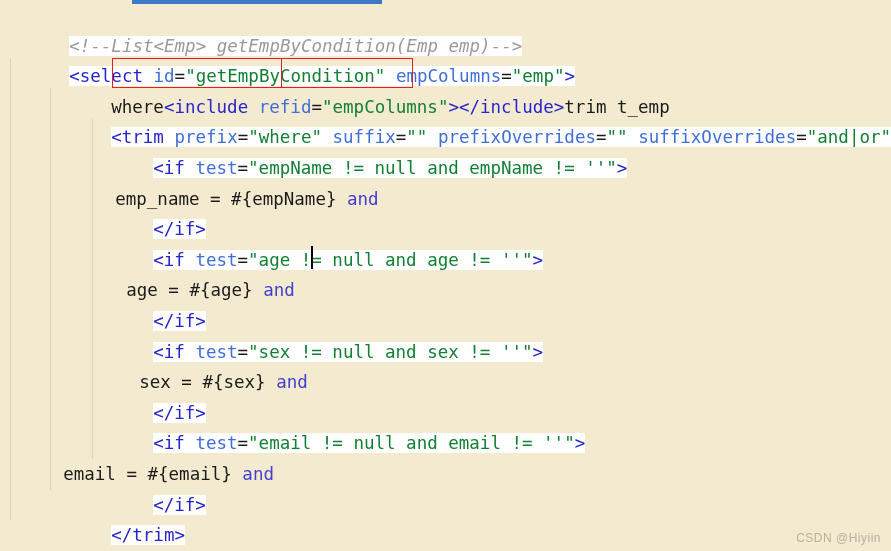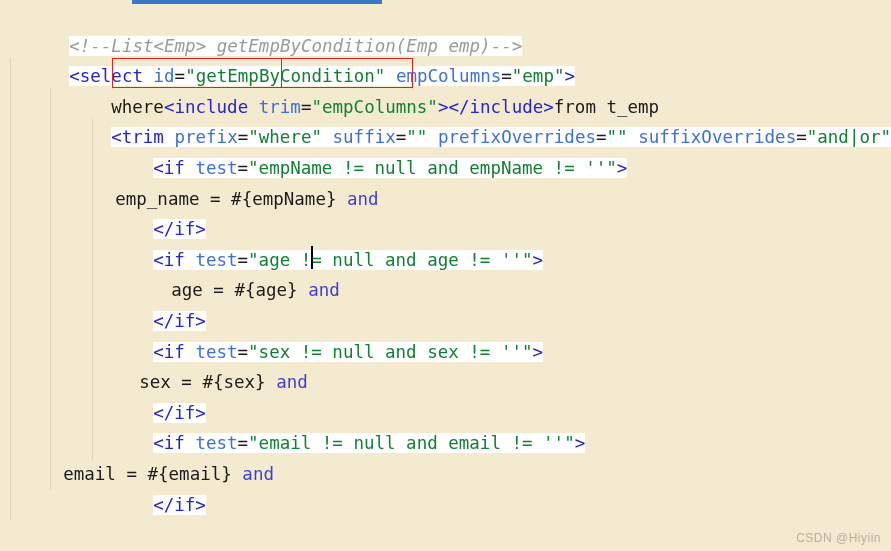--- a/index.html
+++ b/index.html
@@ -109,21 +109,21 @@
 
     <div class="line" style="padding-left:6px;">
       <span class="seg wh comment">&lt;!--List&lt;Emp&gt; getEmpByCondition(Emp emp)--&gt;</span>
     </div>
 
     <div class="line" style="padding-left:6px;">
       <span class="seg wh"><span class="tag">&lt;select</span><span class="plain"> </span><span class="attr">id</span><span class="plain">=</span><span class="str">"getEmpByCondition"</span><span class="plain"> </span><span class="attr">empColumns</span><span class="plain">=</span><span class="str">"emp"</span><span class="tag">&gt;</span></span>
     </div>
 
     <div class="line" style="padding-left:48px;">
-      <span class="seg bg"><span class="plain">where</span><span class="tag">&lt;include</span><span class="plain"> </span><span class="attr">trim</span><span class="plain">=</span><span class="str">"empColumns"</span><span class="tag">&gt;&lt;/include&gt;</span><span class="plain">from t_emp</span></span>
+      <span class="seg bg"><span class="plain">where</span><span class="tag">&lt;include</span><span class="plain"> </span><span class="attr">refid</span><span class="plain">=</span><span class="str">"empColumns"</span><span class="tag">&gt;&lt;/include&gt;</span><span class="plain">trim t_emp</span></span>
     </div>
 
     <div class="line" style="padding-left:48px;">
       <span class="seg wh"><span class="tag">&lt;trim</span><span class="plain"> </span><span class="attr">prefix</span><span class="plain">=</span><span class="str">"where"</span><span class="plain"> </span><span class="attr">suffix</span><span class="plain">=</span><span class="str">""</span><span class="plain"> </span><span class="attr">prefixOverrides</span><span class="plain">=</span><span class="str">""</span><span class="plain"> </span><span class="attr">suffixOverrides</span><span class="plain">=</span><span class="str">"and|or"</span></span>
     </div>
 
     <div class="line" style="padding-left:90px;">
       <span class="seg wh"><span class="tag">&lt;if</span><span class="plain"> </span><span class="attr">test</span><span class="plain">=</span><span class="str">"empName != null and empName != ''"</span><span class="tag">&gt;</span></span>
     </div>
 
@@ -132,21 +132,21 @@
     </div>
 
     <div class="line" style="padding-left:90px;">
       <span class="seg wh"><span class="tag">&lt;/if&gt;</span></span>
     </div>
 
     <div class="line" style="padding-left:90px;">
       <span class="seg wh"><span class="tag">&lt;if</span><span class="plain"> </span><span class="attr">test</span><span class="plain">=</span><span class="str">"age != null and age != ''"</span><span class="tag">&gt;</span></span>
     </div>
 
-    <div class="line" style="padding-left:108px;">
+    <div class="line" style="padding-left:63px;">
       <span class="seg bg"><span class="plain">age = #{age} </span><span class="kw">and</span></span>
     </div>
 
     <div class="line" style="padding-left:90px;">
       <span class="seg wh"><span class="tag">&lt;/if&gt;</span></span>
     </div>
 
     <div class="line" style="padding-left:90px;">
       <span class="seg wh"><span class="tag">&lt;if</span><span class="plain"> </span><span class="attr">test</span><span class="plain">=</span><span class="str">"sex != null and sex != ''"</span><span class="tag">&gt;</span></span>
     </div>
@@ -164,20 +164,23 @@
     </div>
 
     <div class="line" style="">
       <span class="seg bg"><span class="plain">email = #{email} </span><span class="kw">and</span></span>
     </div>
 
     <div class="line" style="padding-left:90px;">
       <span class="seg wh"><span class="tag">&lt;/if&gt;</span></span>
     </div>
 
+    <div class="line" style="padding-left:48px;">
+      <span class="seg wh"><span class="tag">&lt;/trim&gt;</span></span>
+    </div>
 
     <div class="line" style="padding-left:6px;">
       
     </div>
 
   </div>
 
   <div class="redbox" style="left:112px; top:58px; width:301px; height:30px;"></div>
   <div class="redbox" style="left:281px; top:58px; width:132px; height:30px;"></div>
 

